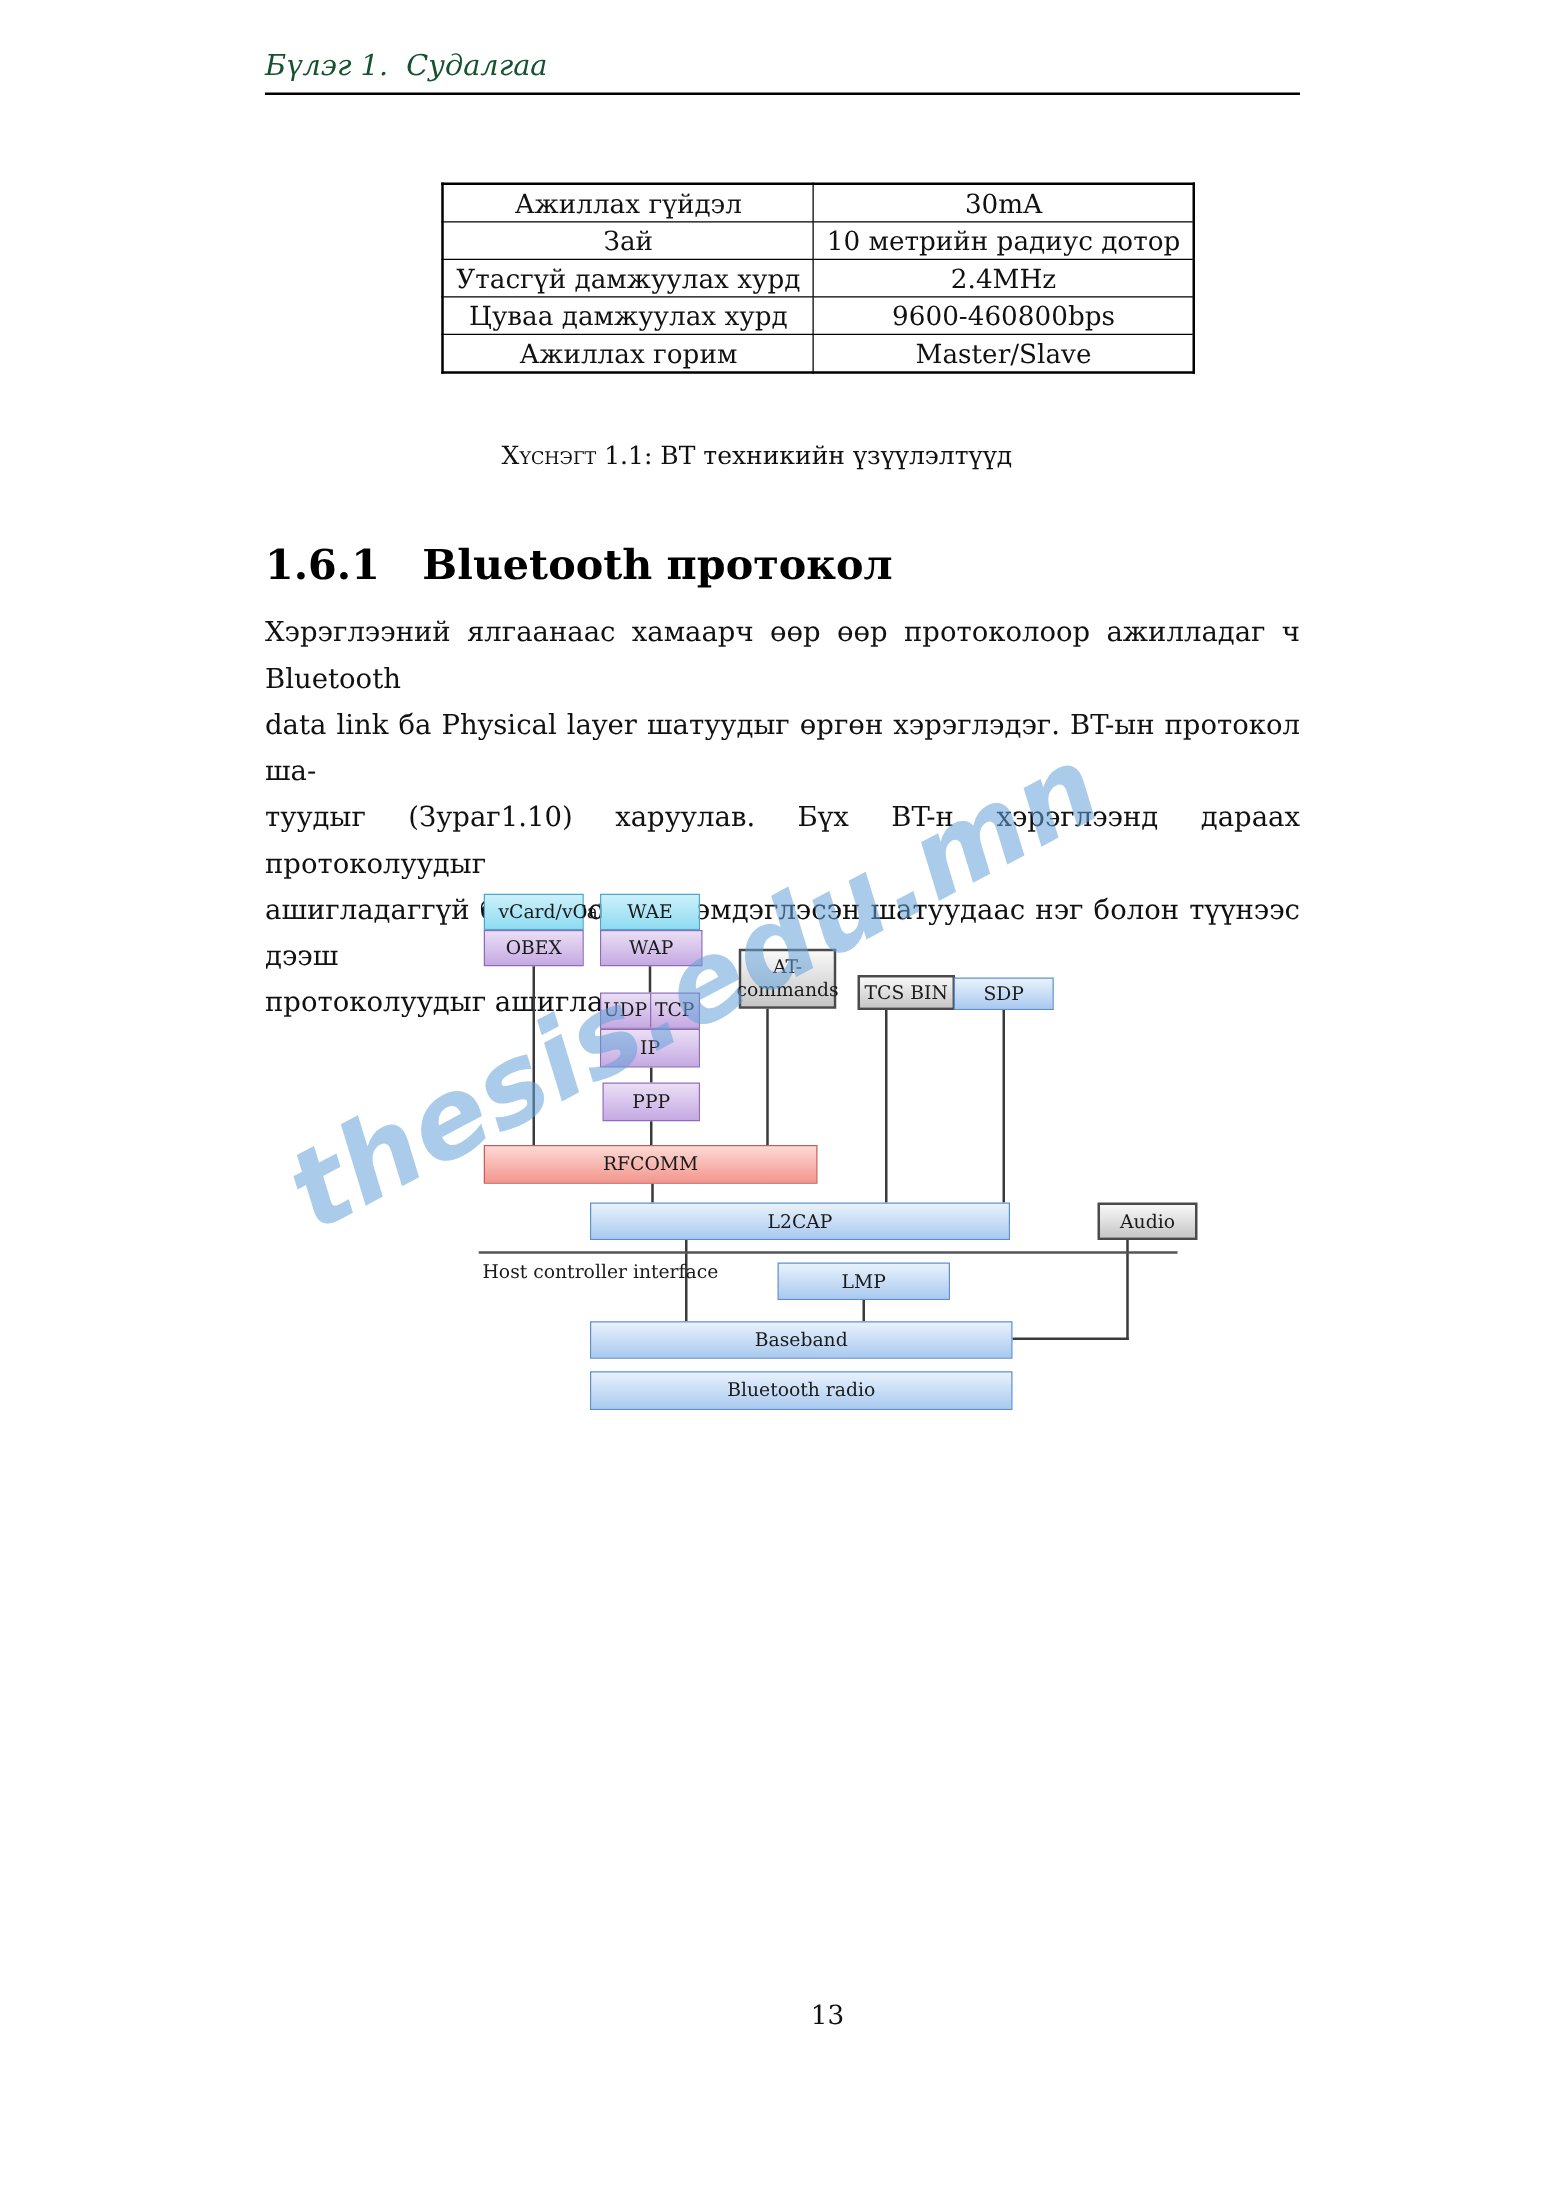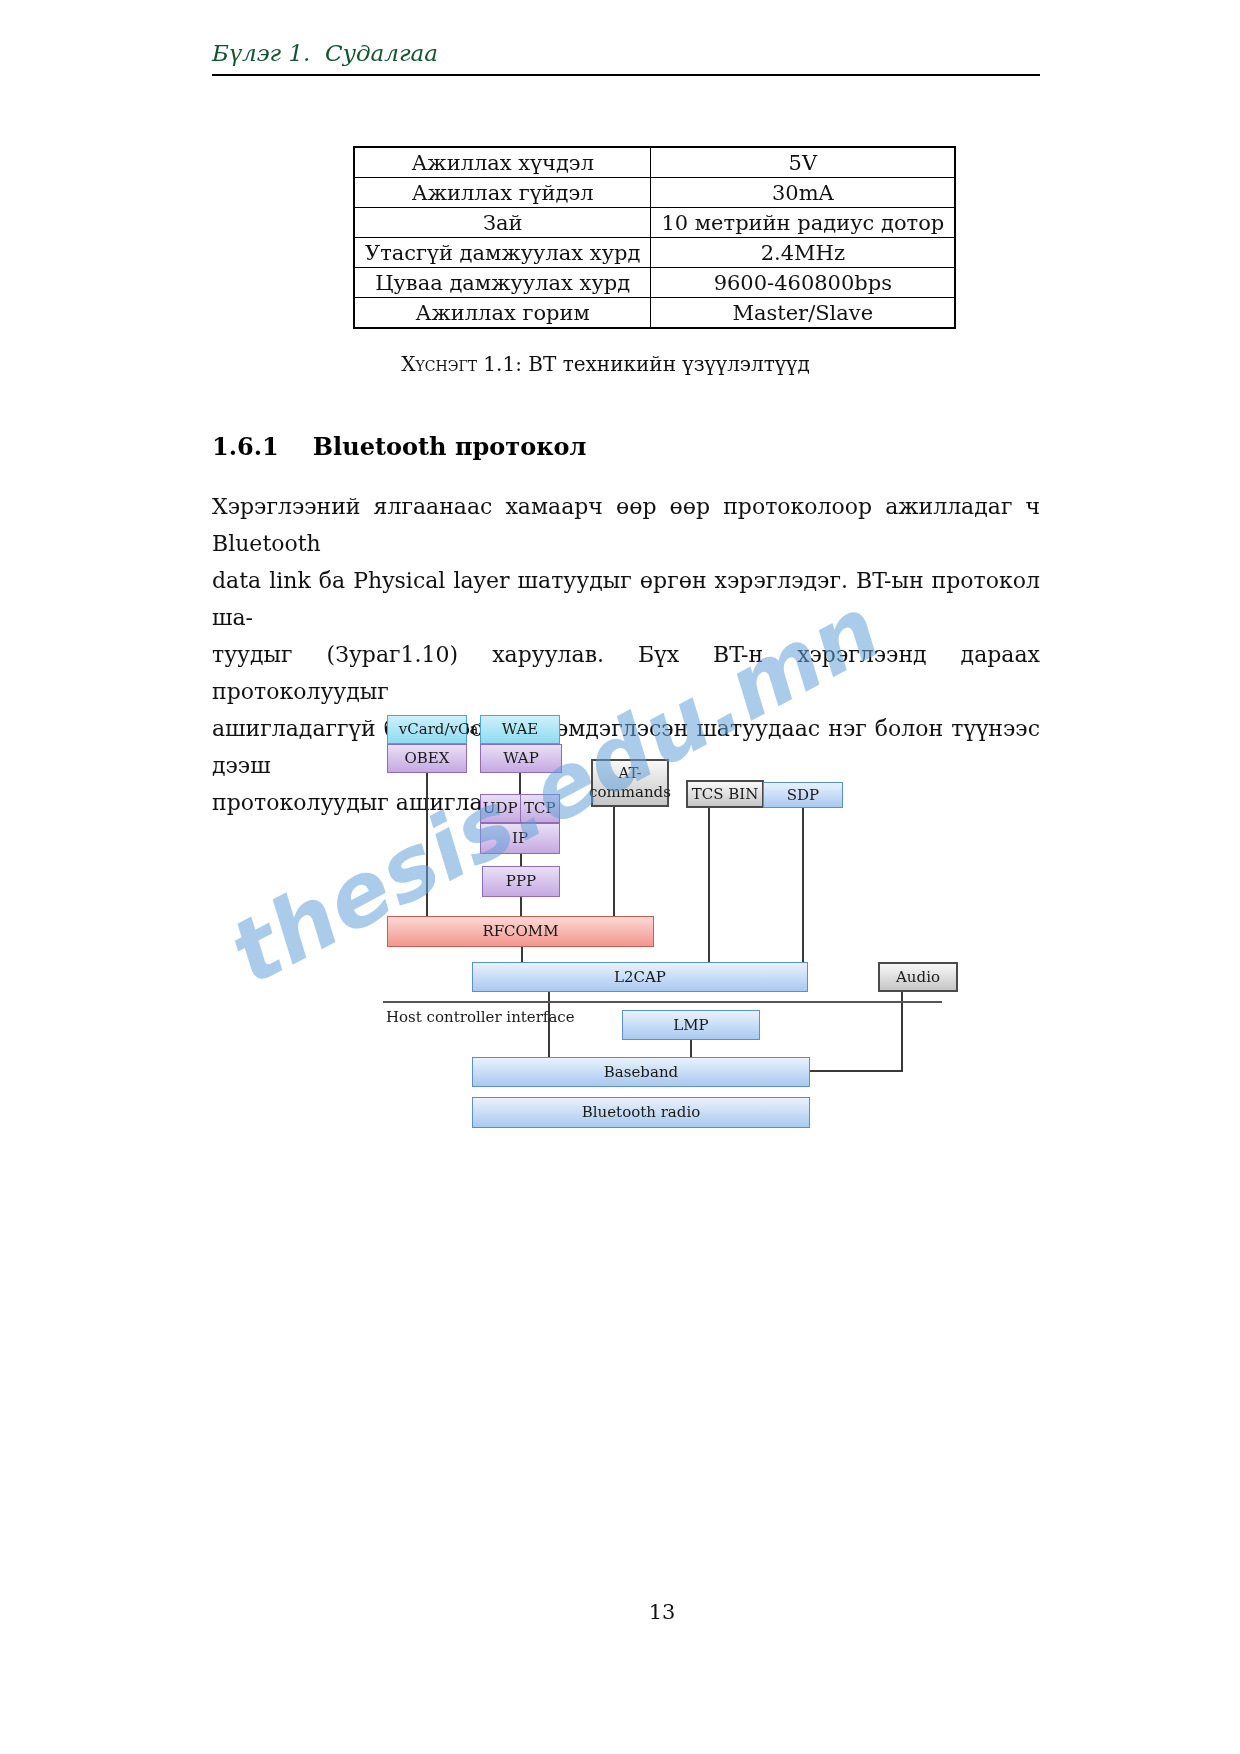--- a/index.html
+++ b/index.html
@@ -31,21 +31,21 @@
   }
   .table-caption {
     position:absolute; left:353px; top:352px; width:505px;
     text-align:center; font-size:20px; white-space:pre;
   }
   .smallcaps { font-variant:small-caps; }
 
   
   .section-heading {
     position:absolute; left:212px; top:432px; width:828px;
-    font-weight:bold; font-size:24px; color:#000;
+    font-weight:bold; font-size:33px; color:#000;
   }
   .section-heading .sec-num { margin-right:34px; }
 
   
   .body-paragraph {
     position:absolute; left:212px; top:488px; width:828px;
     font-size:22px; line-height:37px;
   }
   .jl { text-align:justify; text-align-last:justify; }
   .jl-last { text-align:left; }
@@ -137,24 +137,20 @@
   <div class="chapter-header">Бүлэг 1.  Судалгаа</div>
   <div class="header-rule"></div>
 
   <table class="spec-table">
     <colgroup>
         <col style="width:250px">
         <col style="width:255px">
       </colgroup>
     <tbody>
       <tr>
-        <td>Ажиллах хүчдэл</td>
-        <td>5V</td>
-      </tr>
-      <tr>
         <td>Ажиллах гүйдэл</td>
         <td>30mA</td>
       </tr>
       <tr>
         <td>Зай</td>
         <td>10 метрийн радиус дотор</td>
       </tr>
       <tr>
         <td>Утасгүй дамжуулах хурд</td>
         <td>2.4MHz</td>

